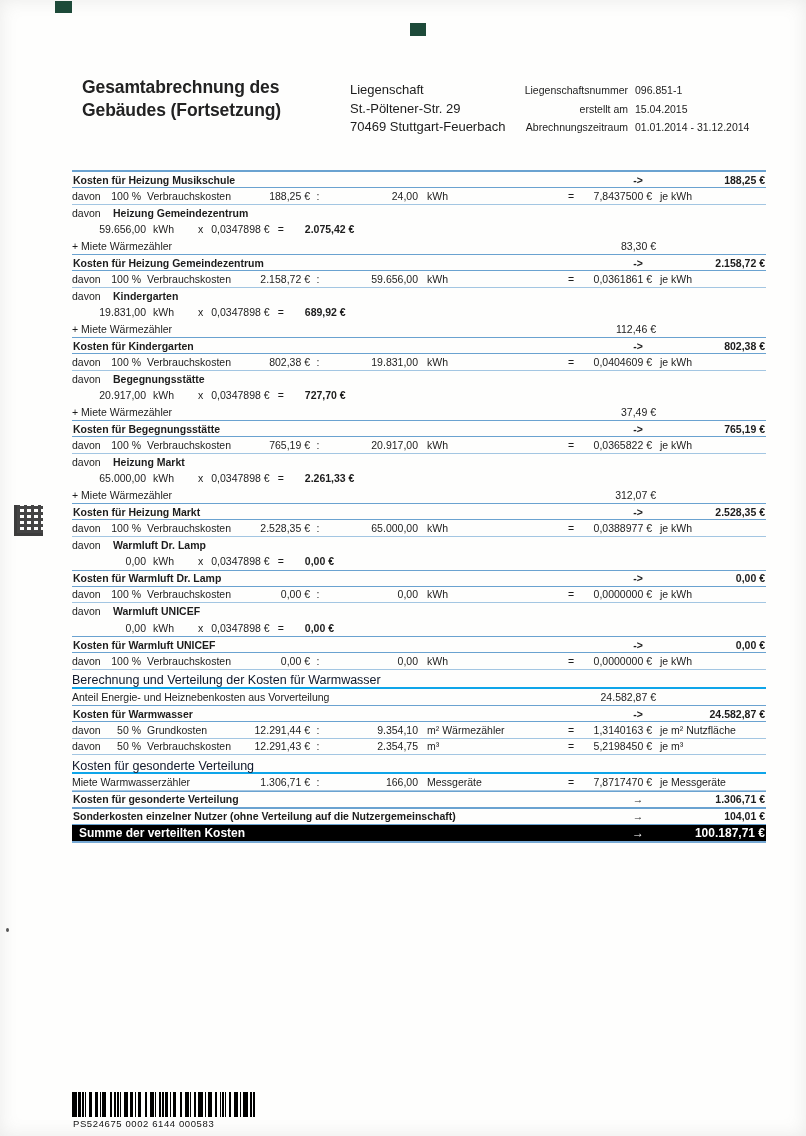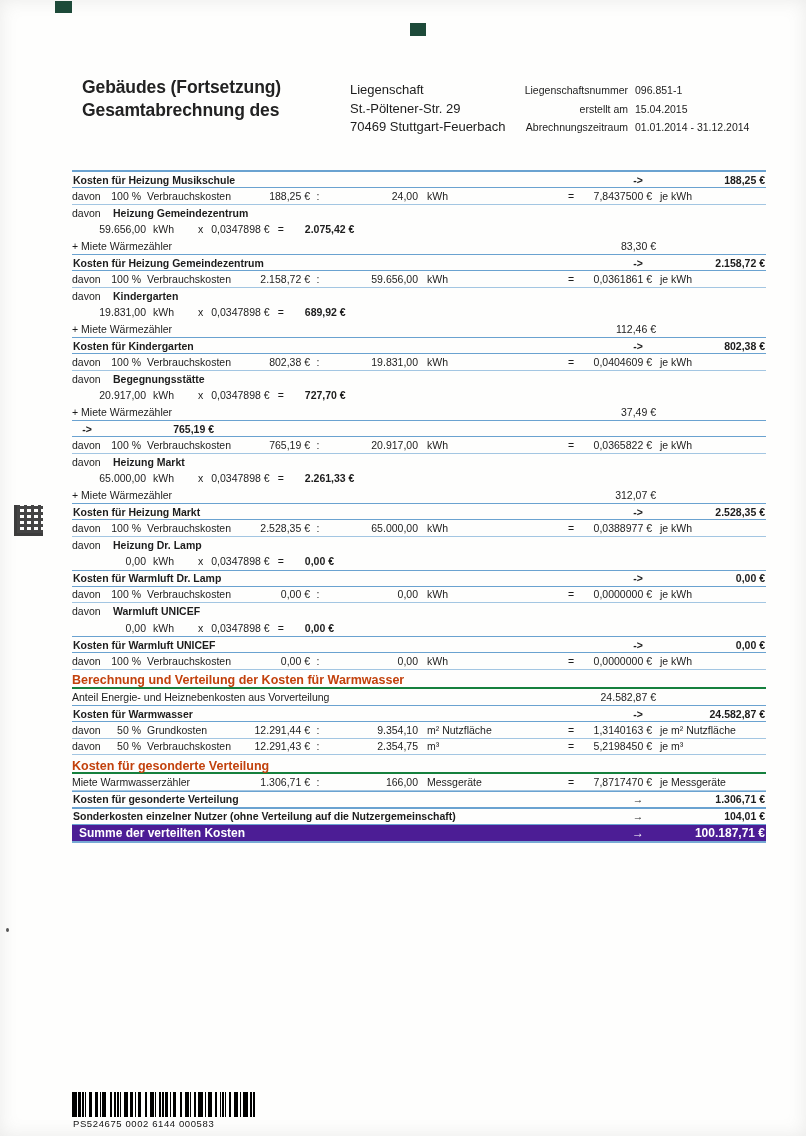--- a/index.html
+++ b/index.html
@@ -21,23 +21,23 @@
      background-image:repeating-linear-gradient(0deg,#2b2b2b 0 3px,transparent 3px 6px),
                       repeating-linear-gradient(90deg,#2b2b2b 0 3px,transparent 3px 7px);
      border-left:3px solid #222;border-bottom:3px solid #222;box-sizing:border-box;}
   .dot1{position:absolute;left:6px;top:928px;width:3px;height:4px;background:#555;border-radius:50%;}
   
   .table{position:absolute;left:72px;top:170px;width:694px;font-size:10.5px;
          border-top:1.5px solid #6aa2d0;}
   .tr{display:flex;align-items:center;height:16.5px;box-sizing:border-box;}
   .tr.calc{border-bottom:1px solid #a3c6e2;}
   .tr.total{height:17px;font-weight:bold;border-top:1.5px solid #6aa2d0;border-bottom:1.5px solid #6aa2d0;}
-  .tr.stitle{height:19px;padding-top:4px;border-bottom:2px solid #15803d;color:#c2410c;
-             font-weight:bold;font-size:12.5px;}
-  .tr.banner{height:18px;background:#4c1d95;color:#fff;font-weight:bold;font-size:12px;
+  .tr.stitle{height:19px;padding-top:4px;border-bottom:2px solid #0ea5e9;color:#0f172a;
+             font-weight:normal;font-size:12.5px;}
+  .tr.banner{height:18px;background:#000000;color:#fff;font-weight:bold;font-size:12px;
              border-bottom:2px solid #77a9d4;}
   .tr.banner .lbl{padding-left:7px;}
   .lbl{flex:1;padding-left:1px;white-space:nowrap;}
   .arr{width:30px;text-align:center;font-weight:bold;}
   .amt{width:112px;text-align:right;padding-right:1px;}
   
   .cp{width:33px;}
   .cpc{width:36px;text-align:right;}
   .cn{width:94px;padding-left:6px;box-sizing:border-box;white-space:nowrap;}
   .clab{width:163px;white-space:nowrap;}
@@ -72,22 +72,22 @@
 </style>
 </head>
 <body>
 
 <div class="page">
 
   <div class="mark mark1"></div>
   <div class="mark mark2"></div>
 
   <div class="doc-title">
+    <div>Gesamtabrechnung des</div>
     <div>Gebäudes (Fortsetzung)</div>
-    <div>Gesamtabrechnung des</div>
   </div>
 
   <div class="prop">
     <div>Liegenschaft</div>
     <div>St.-Pöltener-Str. 29</div>
     <div>70469 Stuttgart-Feuerbach</div>
   </div>
 
   <div class="meta">
     <div class="ml">Liegenschaftsnummer</div>
@@ -202,20 +202,21 @@
       <span class="meq">=</span>
       <span class="mres">727,70 €</span>
     </div>
     <div class="tr val">
       <span class="vlab">+ Miete Wärmezähler</span>
       <span class="vval">37,49 €</span>
       <span class="vsp"></span>
     </div>
 
     <div class="tr total">
+      <span class="lbl">Kosten für Begegnungsstätte</span>
       <span class="arr">-&gt;</span>
       <span class="amt">765,19 €</span>
     </div>
     <div class="tr calc">
       <span class="cp">davon</span>
       <span class="cpc">100 %</span>
       <span class="cn">Verbrauchskosten</span>
       <span class="ca">765,19 €</span>
       <span class="ccol">:</span>
       <span class="cq">20.917,00</span>
@@ -254,21 +255,21 @@
       <span class="ca">2.528,35 €</span>
       <span class="ccol">:</span>
       <span class="cq">65.000,00</span>
       <span class="cu">kWh</span>
       <span class="ceq">=</span>
       <span class="cr">0,0388977 €</span>
       <span class="cru">je kWh</span>
     </div>
     <div class="tr sub">
       <span class="cp">davon</span>
-      <span class="sname">Heizung Dr. Lamp</span>
+      <span class="sname">Warmluft Dr. Lamp</span>
     </div>
     <div class="tr mult">
       <span class="mq">0,00</span>
       <span class="mu">kWh</span>
       <span class="mx">x</span>
       <span class="mrate">0,0347898 €</span>
       <span class="meq">=</span>
       <span class="mres">0,00 €</span>
     </div>
 
@@ -333,21 +334,21 @@
       <span class="arr">-&gt;</span>
       <span class="amt">24.582,87 €</span>
     </div>
     <div class="tr calc">
       <span class="cp">davon</span>
       <span class="cpc">50 %</span>
       <span class="cn">Grundkosten</span>
       <span class="ca">12.291,44 €</span>
       <span class="ccol">:</span>
       <span class="cq">9.354,10</span>
-      <span class="cu">m² Nutzfläche</span>
+      <span class="cu">m² Wärmezähler</span>
       <span class="ceq">=</span>
       <span class="cr">1,3140163 €</span>
       <span class="cru">je m² Nutzfläche</span>
     </div>
     <div class="tr calc">
       <span class="cp">davon</span>
       <span class="cpc">50 %</span>
       <span class="cn">Verbrauchskosten</span>
       <span class="ca">12.291,43 €</span>
       <span class="ccol">:</span>

